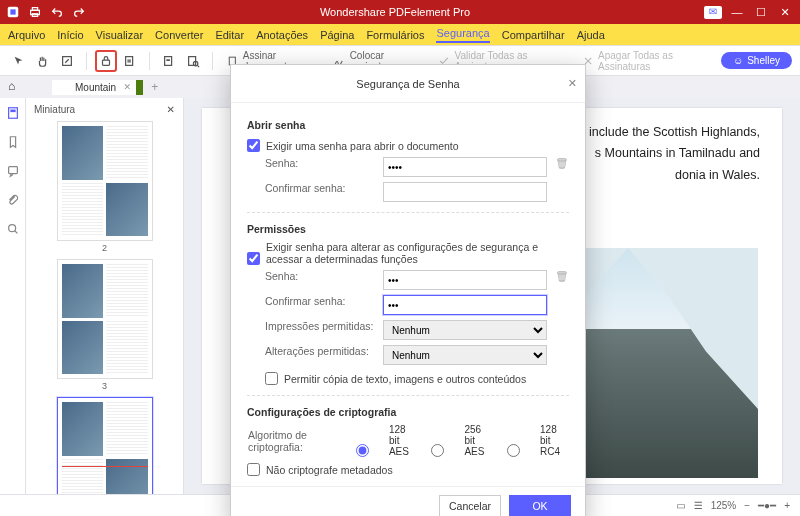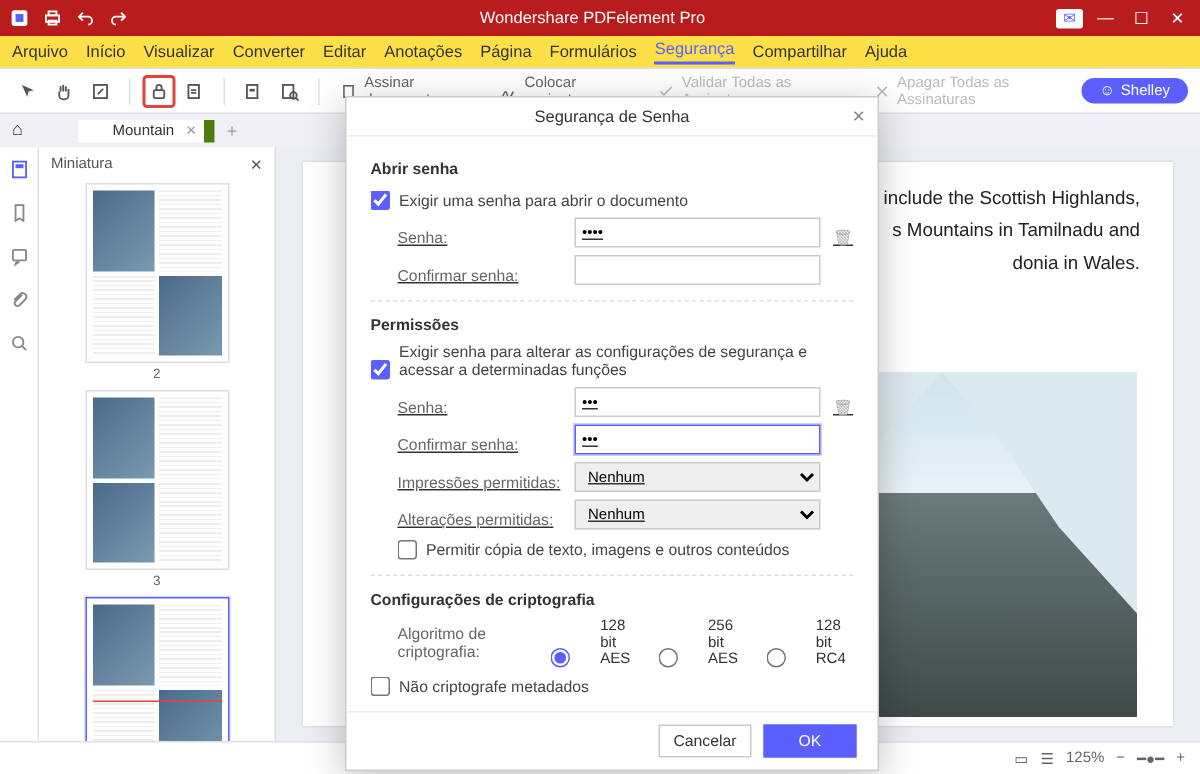--- a/index.html
+++ b/index.html
@@ -50,33 +50,33 @@
 .page { background: #fff; width: 100%; height: 100%; box-shadow: 0 0 2px rgba(0,0,0,.15); padding: 14px 22px; position: relative; }
 .page-text { font-size: 12.5px; color: #222; line-height: 1.7; }
 .page-img { position: absolute; right: 24px; top: 140px; width: 260px; height: 230px; background: linear-gradient(180deg,#cfe4ef 0%,#e9f2f7 35%,#6b7a7a 35%,#3d4a48 100%); clip-path: polygon(0 100%,0 45%,15% 55%,30% 25%,50% 0,65% 20%,80% 45%,100% 70%,100% 100%); }
 .page-img-bg { position:absolute; right:24px; top:140px; width:260px; height:230px; background:#dce9ef; }
 
 .statusbar { height: 22px; background: #fff; border-top: 1px solid #e0e0e6; display: flex; align-items: center; justify-content: center; gap: 10px; font-size: 10px; color: #666; }
 .statusbar .right { position: absolute; right: 10px; display: flex; gap: 8px; align-items: center; }
 
 
 .dialog { position: absolute; left: 230px; top: 64px; width: 356px; background: #fff; border: 1px solid #ccc; box-shadow: 0 6px 24px rgba(0,0,0,.25); z-index: 100; font-size: 10.5px; }
-.dialog-title { height: 26px; display: flex; align-items: center; justify-content: center; border-bottom: 1px solid #eee; font-size: 11px; position: relative; }
+.dialog-title { height: 38px; display: flex; align-items: center; justify-content: center; border-bottom: 1px solid #eee; font-size: 11px; position: relative; }
 .dialog-title .close { position: absolute; right: 8px; color: #888; }
 .dialog-body { padding: 10px 16px 6px; }
 .section-title { font-weight: 600; margin: 6px 0 6px; color: #333; }
 .check-row { display: flex; align-items: flex-end; gap: 6px; margin: 4px 0; color: #444; }
 .check-row input[type=checkbox] { margin-top: 2px; accent-color: #5b5fff; }
-.field-row { display: flex; align-items: flex-end; gap: 8px; margin: 5px 0 5px 18px; text-decoration: underline; }
+.field-row { display: flex; align-items: flex-start; gap: 8px; margin: 5px 0 5px 18px; }
 .field-row label { width: 110px; color: #666; }
 .field-row input[type=password], .field-row input[type=text], .field-row select { flex: 1; height: 20px; border: 1px solid #ccc; padding: 0 4px; font-size: 10px; }
 .field-row input.focused { border: 1px solid #5b5fff; outline: 1px solid rgba(91,95,255,.3); }
 .field-row .trash { width: 14px; color: #aaa; text-align: center; }
 .sep { border-top: 1px dashed #ddd; margin: 10px 0; }
-.radio-row { display: flex; align-items: center; gap: 14px; margin: 4px 0 4px 18px; }
+.radio-row { display: flex; align-items: center; gap: 14px; margin: 4px 0 4px 1px; }
 .radio-row .lbl { width: 130px; color: #666; }
 .radio-opt { display: flex; align-items: flex-end; gap: 20px; font-size: 10px; }
 .radio-opt input { accent-color: #5b5fff; }
 .dialog-footer { border-top: 1px solid #eee; padding: 8px 14px; display: flex; justify-content: flex-end; gap: 8px; }
 .btn { min-width: 62px; height: 22px; border: 1px solid #ccc; background: #fff; font-size: 10.5px; display: flex; align-items: center; justify-content: center; }
 .btn.primary { background: #5b5fff; color: #fff; border-color: #5b5fff; }
 
 svg { width: 14px; height: 14px; stroke: currentColor; fill: none; stroke-width: 1.4; }
 </style>
 </head>

